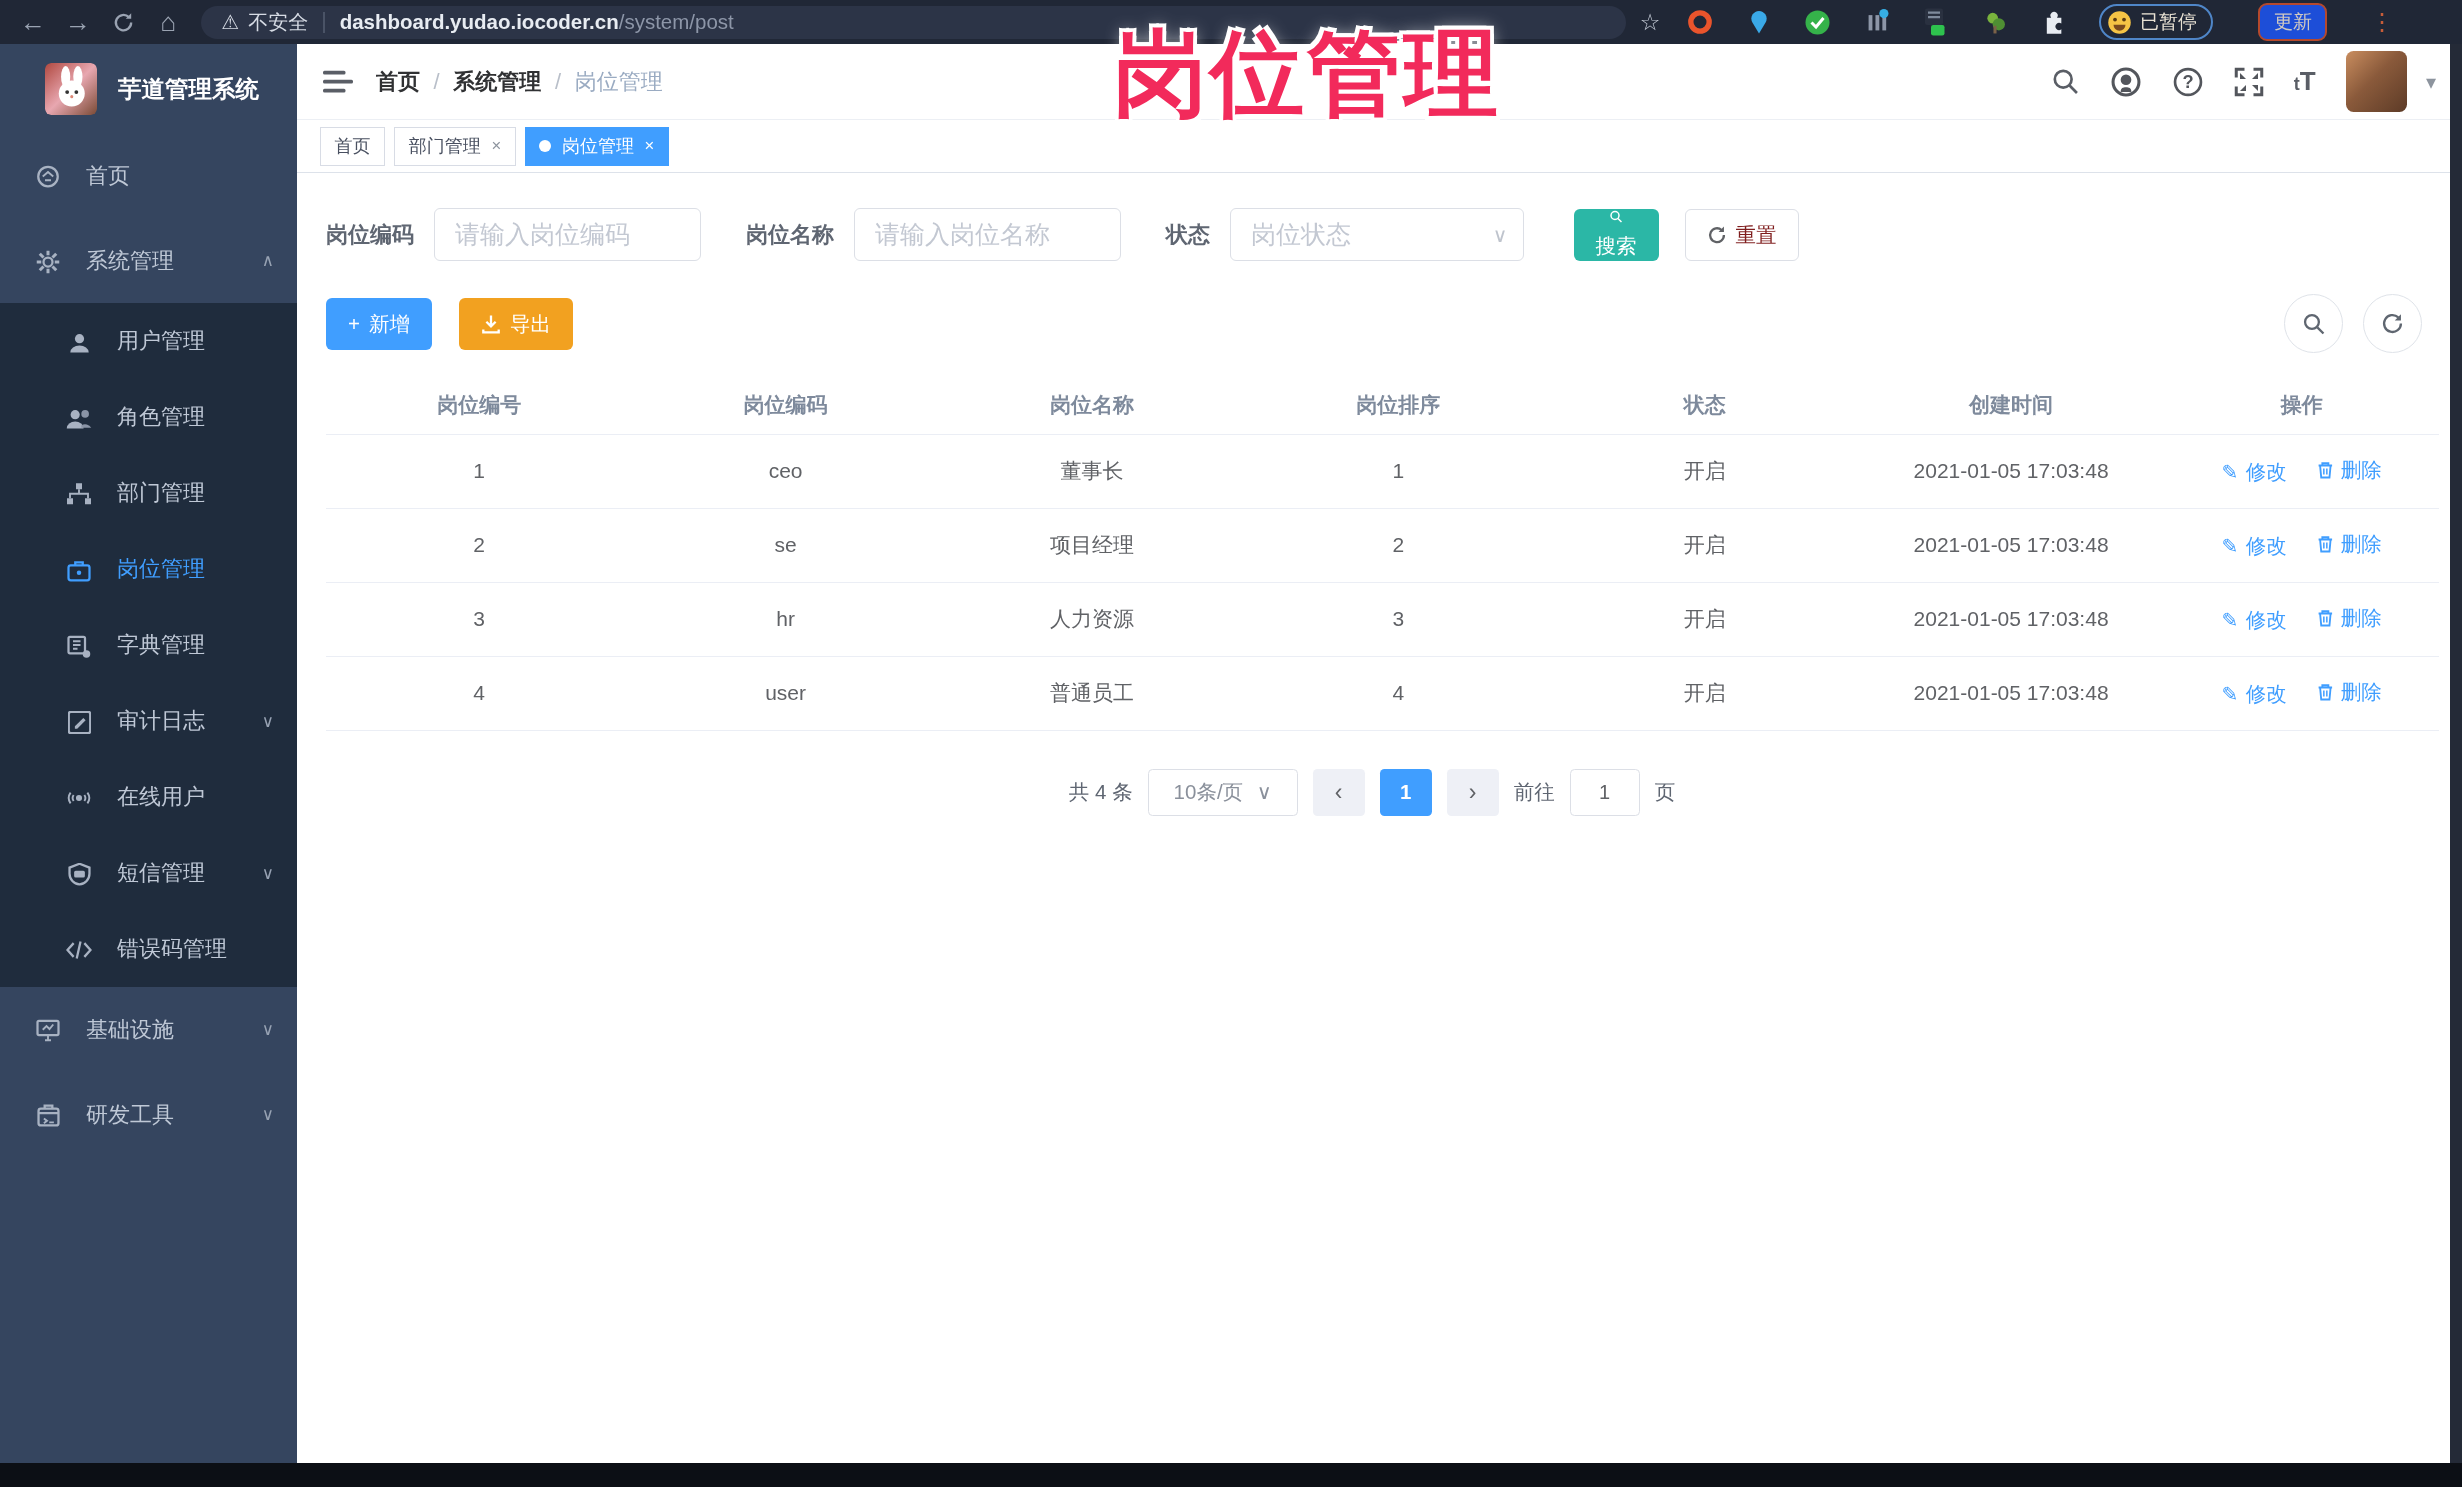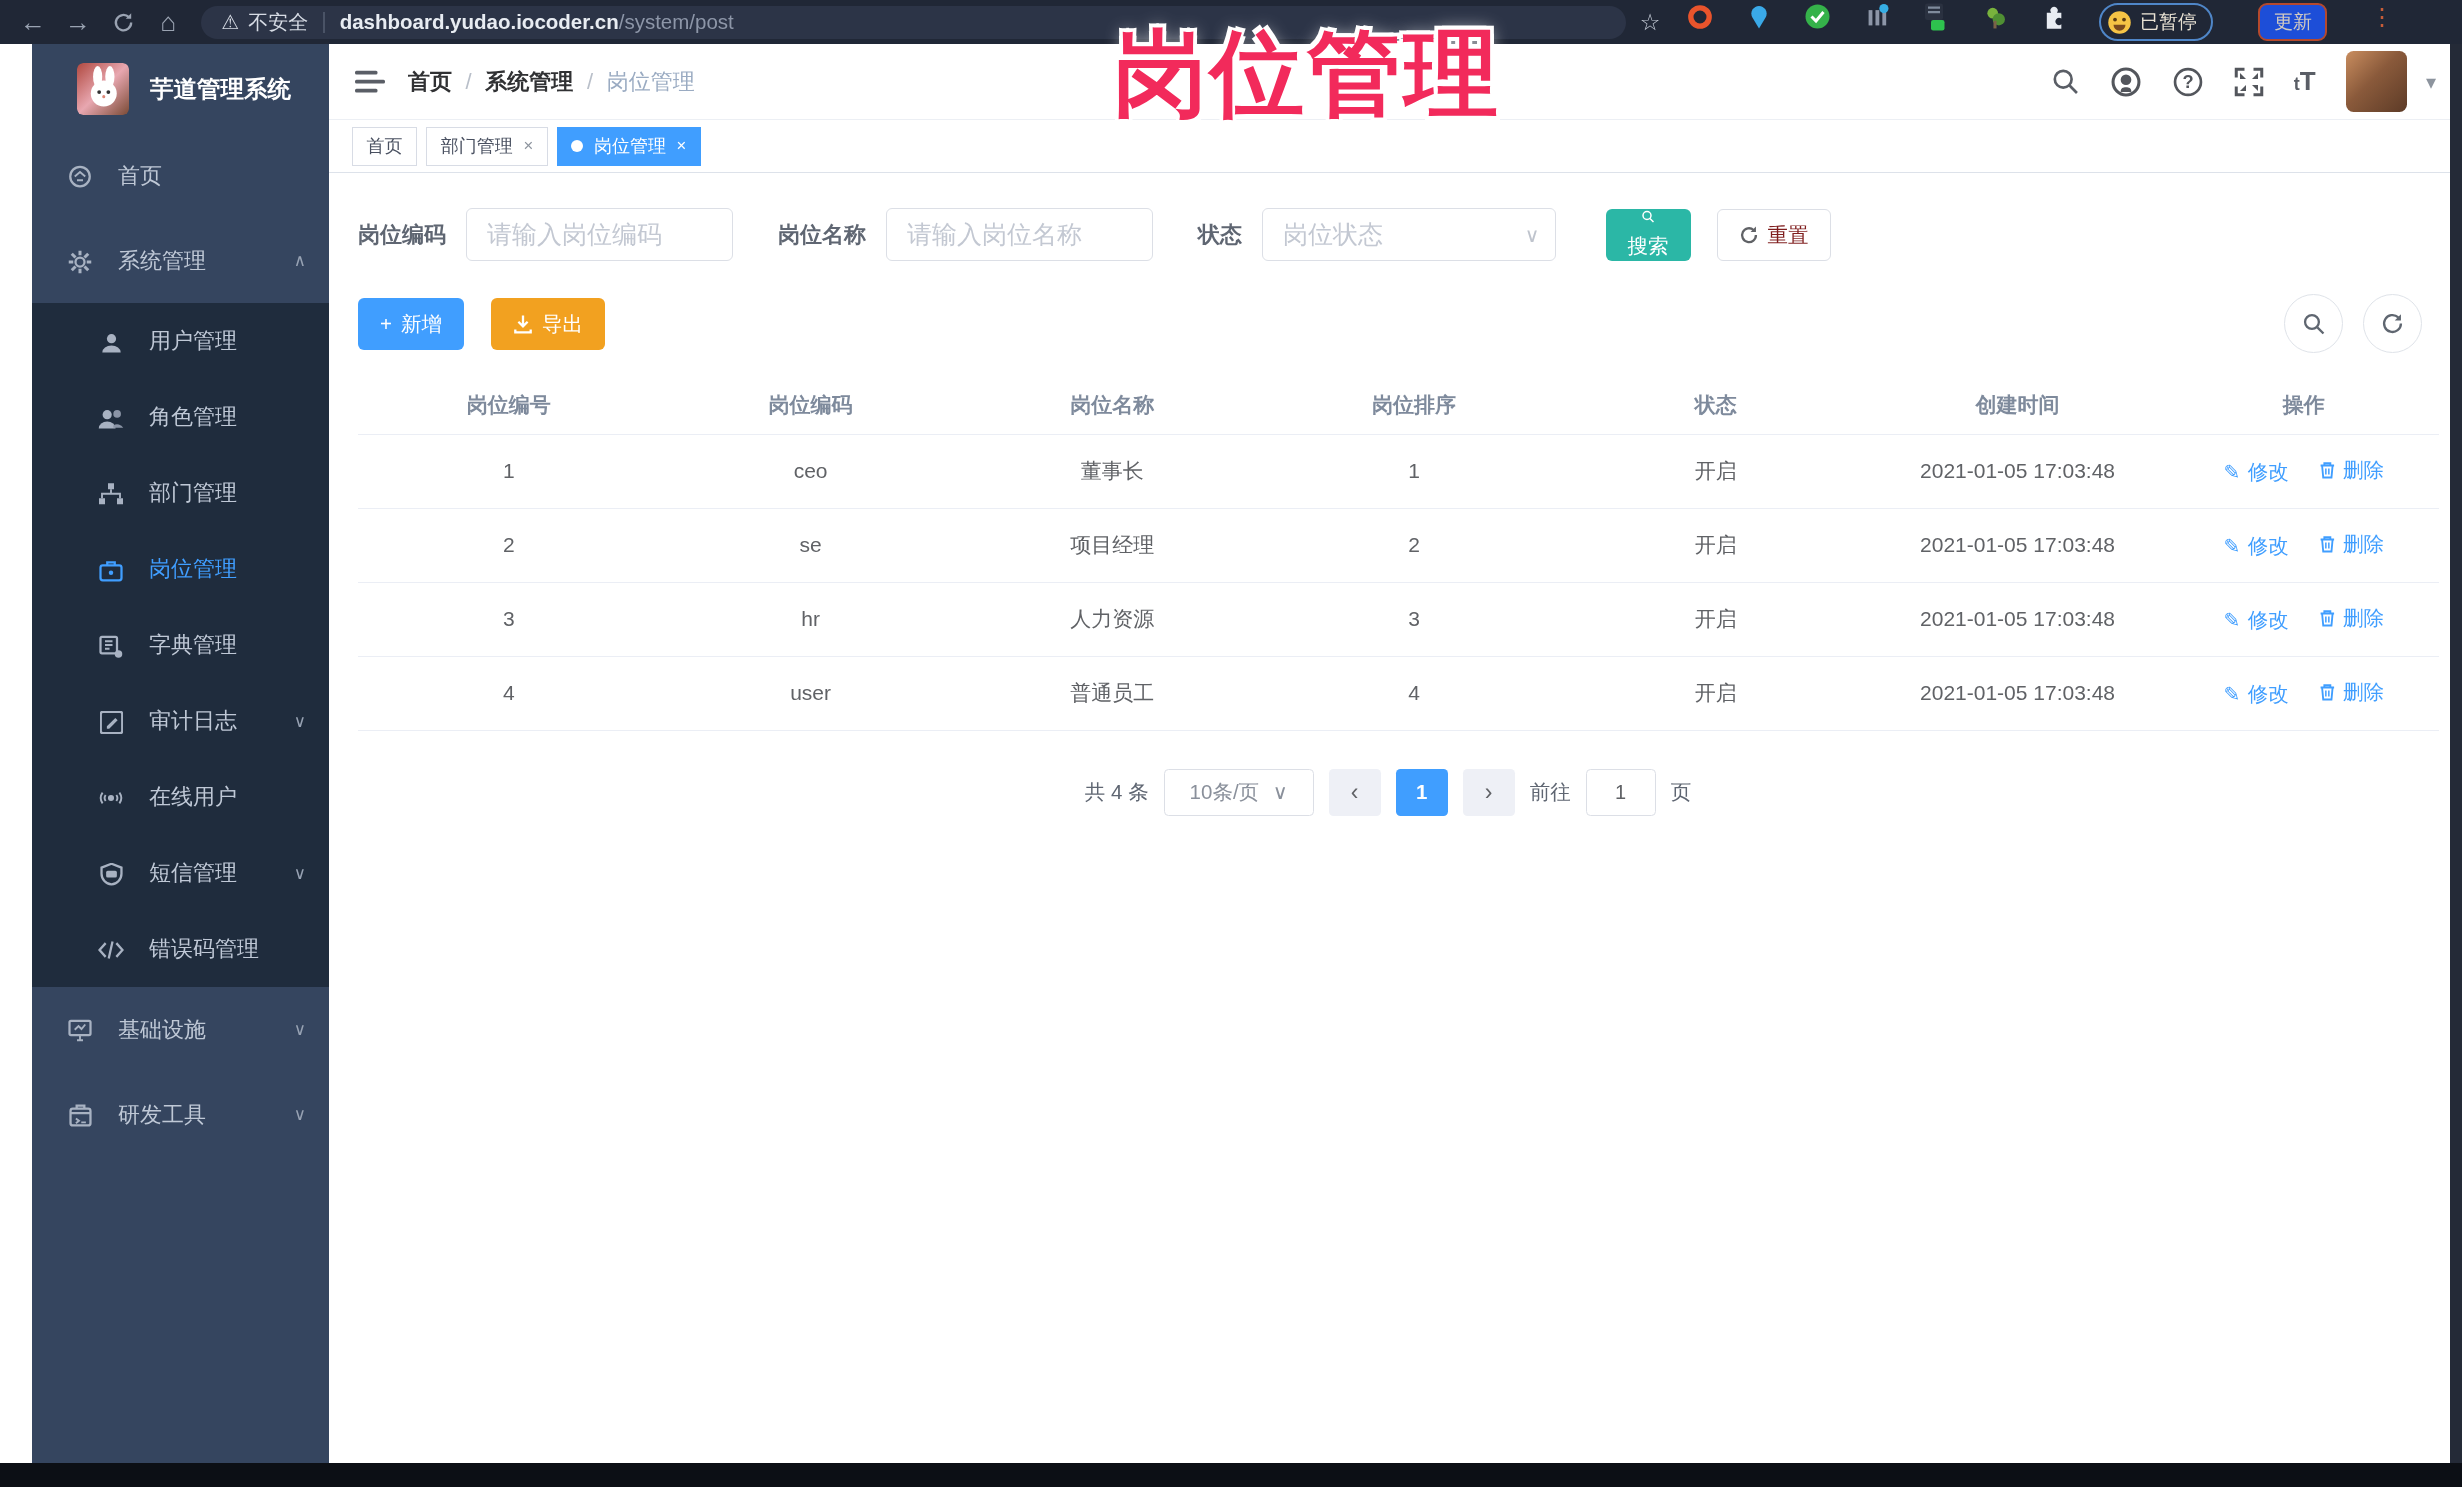--- a/index.html
+++ b/index.html
@@ -12,35 +12,35 @@
                  padding:0 13.6px; gap:6px; color:#aab2c0; }
   .bnav { width:39px; height:35px; display:flex; align-items:center; justify-content:center;
           font-size:26px; color:#9aa3b2; border-radius:50%; }
   .url-pill { flex:1; max-width:1425px; height:33px; background:#2c3447; border-radius:16.7px;
               display:flex; align-items:center; padding:0 20px; margin:0 7.6px; }
   .sec-chip { display:flex; align-items:center; gap:9px; color:#d6dbe4; font-size:20px; }
   .url-sep { width:1.5px; height:21px; background:#4a5366; margin:0 15px; }
   .url-domain { color:#e8ecf2; font-size:20.5px; font-weight:bold; }
   .url-path { color:#8d96a8; font-size:20.5px; }
   .star { font-size:23px; color:#c6cdd8; margin-right:10.6px; }
-  .ext-row { display:flex; gap:32px; margin-left:9px; }
+  .ext-row { display:flex; align-items:center; gap:32px; margin-left:9px; }
   .ext { width:27px; height:27px; display:flex; align-items:center; justify-content:center; }
   .paused-pill { display:flex; align-items:center; gap:7.6px; border:2.3px solid #4f86c8;
                  border-radius:21px; padding:2.3px 13.6px 2.3px 4.5px; color:#e9e2d4; font-size:19px; }
   .update-btn { display:flex; align-items:center; border:2.3px solid #b5492d; background:#1d4ed8;
                 border-radius:9px; padding:3.8px 13.6px; color:#cfc8c0; font-size:19px; margin-left:13.6px; }
   .menu-dots { color:#c75c38; font-size:24px; margin:0 4.5px 0 10.6px; letter-spacing:1.5px; }
 
   
   .overlay-title { position:absolute; left:1113px; top:10.6px; z-index:60; font-size:94px;
                    font-weight:bold; letter-spacing:3px; color:#f22a5b;
                    text-shadow:-3.8px -3.8px 0 #fff,3.8px -3.8px 0 #fff,-3.8px 3.8px 0 #fff,3.8px 3.8px 0 #fff,0 0 16.7px #ffffffcc; }
 
   
-  .app { display:flex; height:1444px;padding-left:32px; }
+  .app { display:flex; height:1444px; }
   .sidebar { width:297px; flex-shrink:0; background:#35455f; overflow:hidden; }
   .logo-row { height:89px; display:flex; align-items:center; padding-left:45px; gap:21px; }
   .logo-img { width:52px; height:52px; border-radius:6px; flex-shrink:0; }
   .app-title { color:#fff; font-size:23.5px; font-weight:bold; }
   .menu { color:#bfc8d6; font-size:22px; }
   .menu-item { height:85px; display:flex; align-items:center; padding:0 23px 0 33px; }
   .mi-icon { width:30px; margin-right:23px; text-align:center; font-size:23px; color:#a8b2c2; flex-shrink:0; }
   .mi-icon svg { vertical-align:middle; }
   .arrow { margin-left:auto; font-size:16.7px; color:#97a2b3; }
   .submenu { background:#1f2c3d; }

